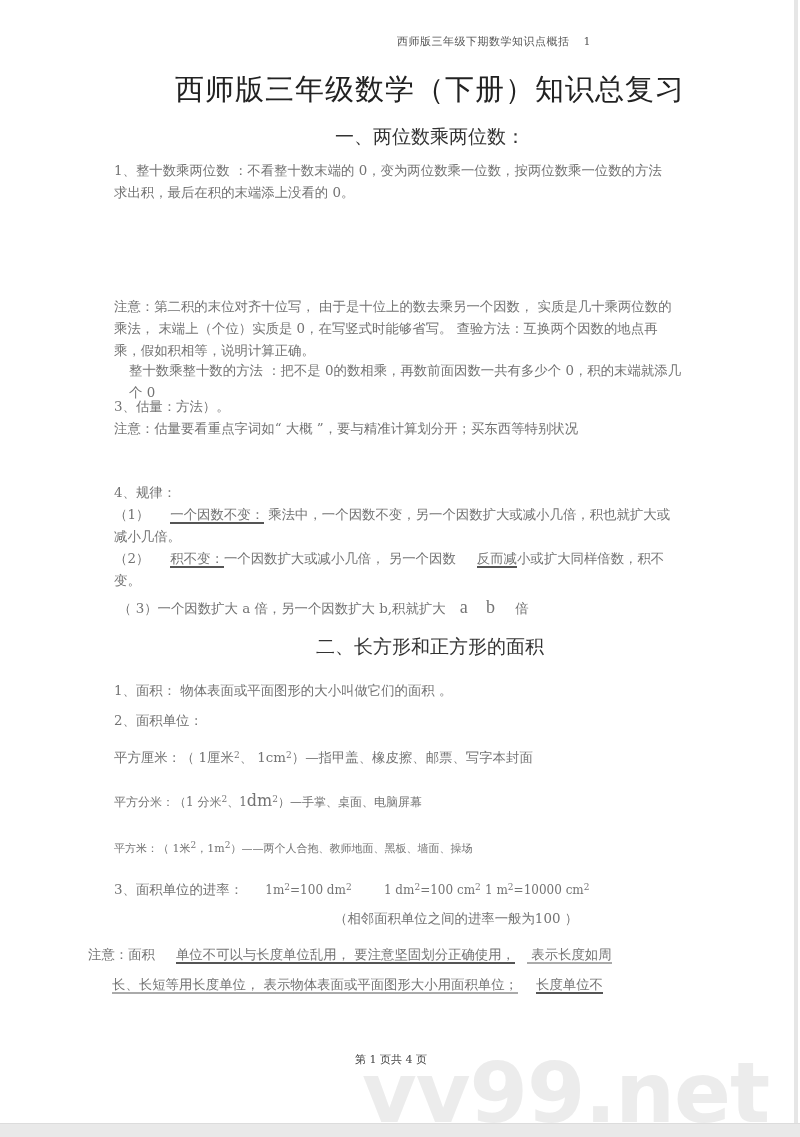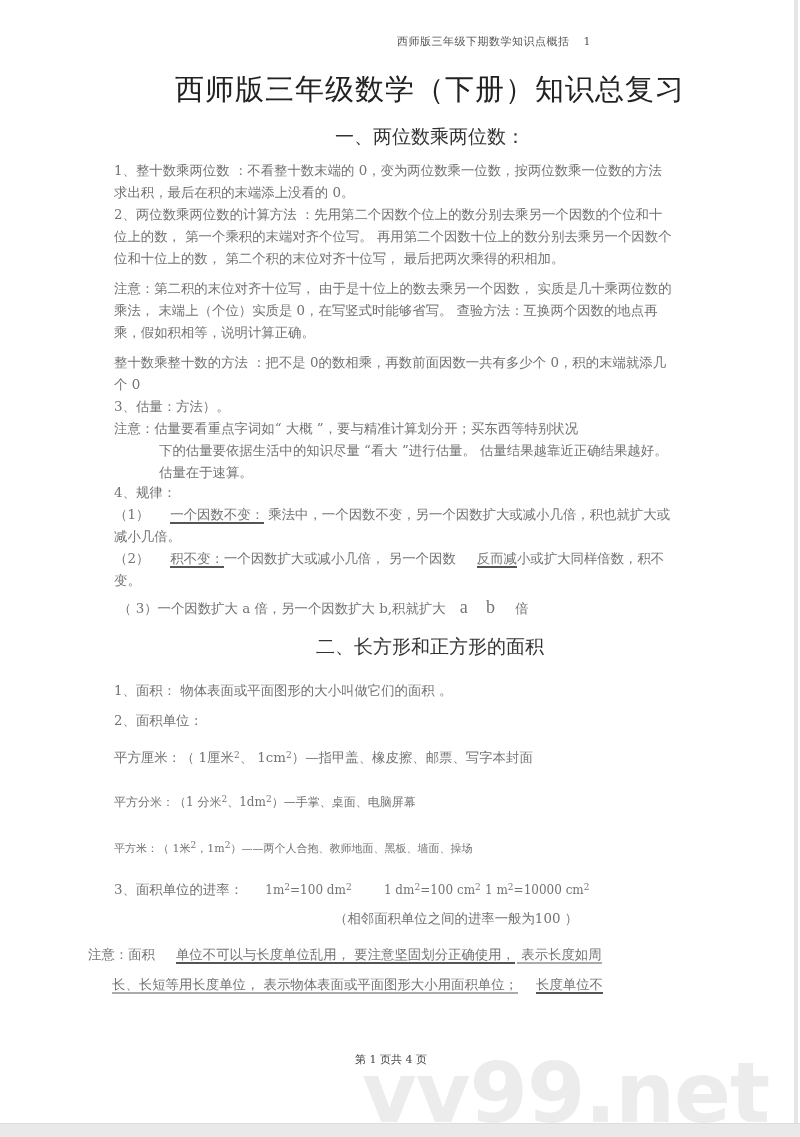--- a/index.html
+++ b/index.html
@@ -60,28 +60,26 @@
 
   <div class="header">
     <span>西师版三年级下期数学知识点概括</span><span class="pnum">1</span>
   </div>
 
   <div class="title">西师版三年级数学（下册）知识总复习</div>
 
   <div class="h2" style="top:124px;">一、两位数乘两位数：</div>
 
   <div class="para" style="top:160px;">1、整十数乘两位数 ：不看整十数末端的 0，变为两位数乘一位数，按两位数乘一位数的方法求出积，最后在积的末端添上没看的 0。</div>
-  <div class="para" style="top:204px;">2、两位数乘两位数的计算方法 ：先用第二个因数个位上的数分别去乘另一个因数的个位和十位上的数， 第一个乘积的末端对齐个位写。 再用第二个因数十位上的数分别去乘另一个因数个位和十位上的数， 第二个积的末位对齐十位写， 最后把两次乘得的积相加。</div>
-  <div class="para" style="top:278px;">注意：第二积的末位对齐十位写， 由于是十位上的数去乘另一个因数， 实质是几十乘两位数的乘法， 末端上（个位）实质是 0，在写竖式时能够省写。 查验方法：互换两个因数的地点再乘，假如积相等，说明计算正确。</div>
-  <div class="para" style="top:352px;">整十数乘整十数的方法 ：把不是 0的数相乘，再数前面因数一共有多少个 0，积的末端就添几个 0</div>
+  <div class="para" style="top:296px;">注意：第二积的末位对齐十位写， 由于是十位上的数去乘另一个因数， 实质是几十乘两位数的乘法， 末端上（个位）实质是 0，在写竖式时能够省写。 查验方法：互换两个因数的地点再乘，假如积相等，说明计算正确。</div>
+  <div class="para" style="top:360px;margin-left:15px;">整十数乘整十数的方法 ：把不是 0的数相乘，再数前面因数一共有多少个 0，积的末端就添几个 0</div>
   <div class="para" style="top:396px;">3、估量：方法）。</div>
 
   <div class="para" style="top:418px;">
     <span>注意：估量要看重点字词如“ 大概 ”，要与精准计算划分开；买东西等特别状况</span>
-    <span class="indent">下的估量要依据生活中的知识尽量 “看大 ”进行估量。 估量结果越靠近正确结果越好。估量在于速算。</span>
   </div>
 
   <div class="para" style="top:482px;">4、规律：</div>
 
   <div class="para" style="top:504px;">
     <span>（1）</span><span class="ul-thick">一个因数不变：</span><span> 乘法中，一个因数不变，另一个因数扩大或减小几倍，积也就扩大或减小几倍。</span>
   </div>
 
   <div class="para" style="top:548px;">
     <span>（2）</span><span class="ul-thick">积不变：</span><span>一个因数扩大或减小几倍， 另一个因数</span><span class="ul-thick">反而减</span><span>小或扩大同样倍数，积不变。</span>
@@ -97,38 +95,38 @@
   <div class="h2" style="top:634px;">二、长方形和正方形的面积</div>
 
   <div class="para" style="top:680px;">1、面积： 物体表面或平面图形的大小叫做它们的面积 。</div>
   <div class="para" style="top:710px;">2、面积单位：</div>
 
   <div class="para" style="top:744px;">
     <span>平方厘米：（ 1厘米</span><sup class="s">2</sup><span>、 1cm</span><sup class="s">2</sup><span>）—指甲盖、橡皮擦、邮票、写字本封面</span>
   </div>
 
   <div class="para small" style="top:788px;">
-    <span>平方分米：（1 分米</span><sup class="s">2</sup><span>、1</span><span style="font-size:12px;">dm</span><sup class="s">2</sup><span>）—手掌、桌面、电脑屏幕</span>
+    <span>平方分米：（1 分米</span><sup class="s">2</sup><span>、1</span><span style="font-size:16px;">dm</span><sup class="s">2</sup><span>）—手掌、桌面、电脑屏幕</span>
   </div>
 
   <div class="para xsmall" style="top:834px;">
     <span>平方米：（ 1米</span><sup class="s">2</sup><span>，1m</span><sup class="s">2</sup><span>）——两个人合抱、教师地面、黑板、墙面、操场</span>
   </div>
 
   <div class="para" style="top:876px; width:600px;">
     <span>3、面积单位的进率：</span>
     <span class="small" style="margin-left:18px; font-size:12px;"><span>1m</span><sup class="s">2</sup><span>=100 dm</span><sup class="s">2</sup></span>
     <span style="margin-left:28px; font-size:12px;"><span>1 dm</span><sup class="s">2</sup><span>=100 cm</span><sup class="s">2</sup></span>
     <span style="font-size:12px;"><span>1 m</span><sup class="s">2</sup><span>=10000 cm</span><sup class="s">2</sup></span>
   </div>
 
   <div class="para" style="top:908px; left:334px; width:300px;">（相邻面积单位之间的进率一般为100 ）</div>
 
   <div class="para" style="top:944px; left:88px; width:620px;">
-    <span>注意：面积</span><span class="ul-thick">单位不可以与长度单位乱用， 要注意坚固划分正确使用，</span><span style="margin-left:2px;" class="ul-light"> 表示长度如周</span>
+    <span>注意：面积</span><span class="ul-thick">单位不可以与长度单位乱用， 要注意坚固划分正确使用，</span><span style="margin-left:12px;" class="ul-light"> 表示长度如周</span>
   </div>
 
   <div class="para" style="top:974px; left:112px; width:600px;">
     <span class="ul-light">长、长短等用长度单位， 表示物体表面或平面图形大小用面积单位；</span><span style="margin-left:18px;" class="ul-thick">长度单位不</span>
   </div>
 
   <div class="watermark">vv99.net</div>
 
   <div class="footer">第 1 页共 4 页</div>
 </div>

